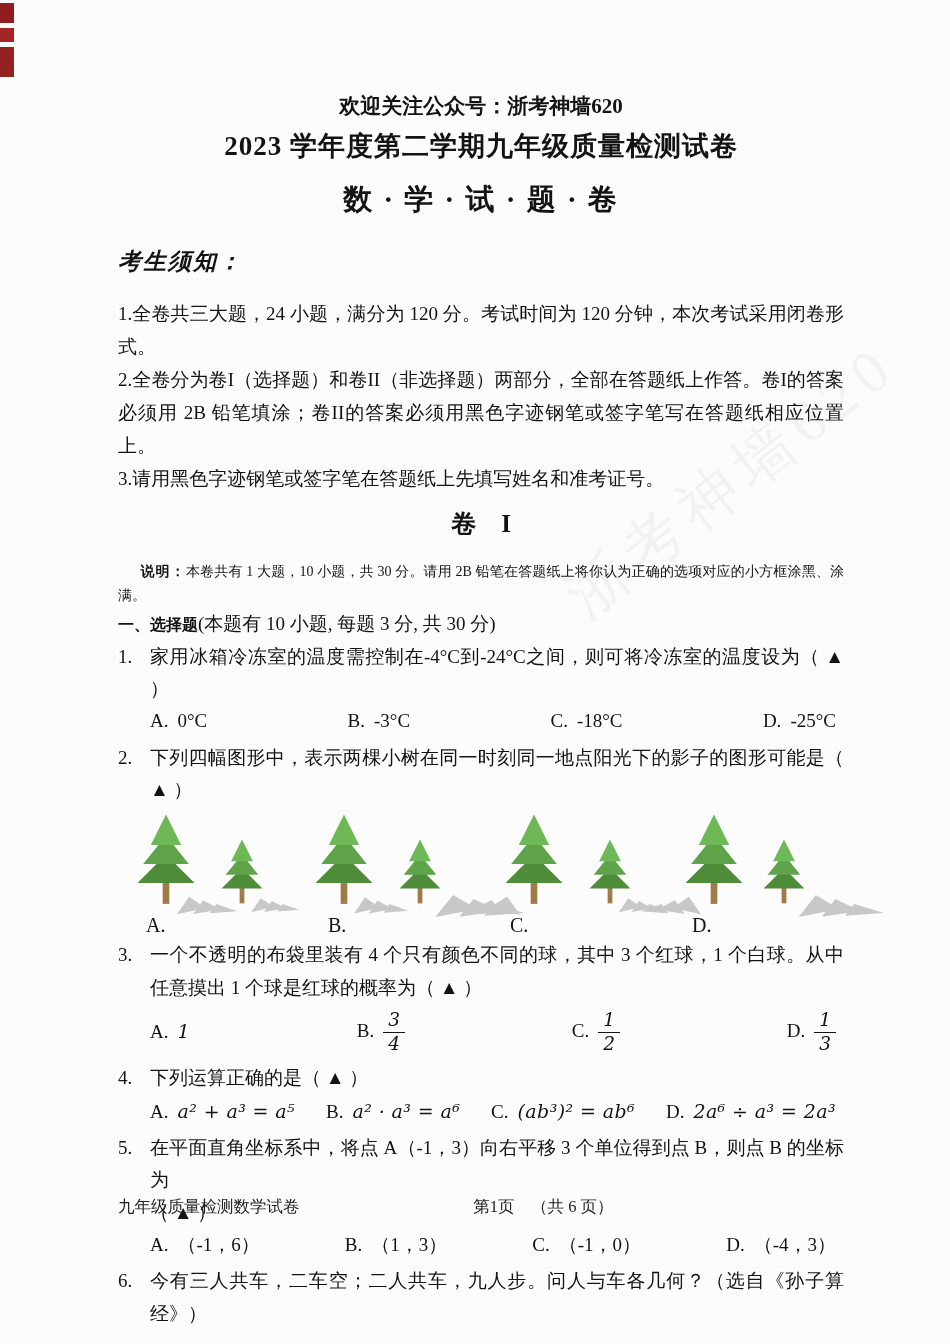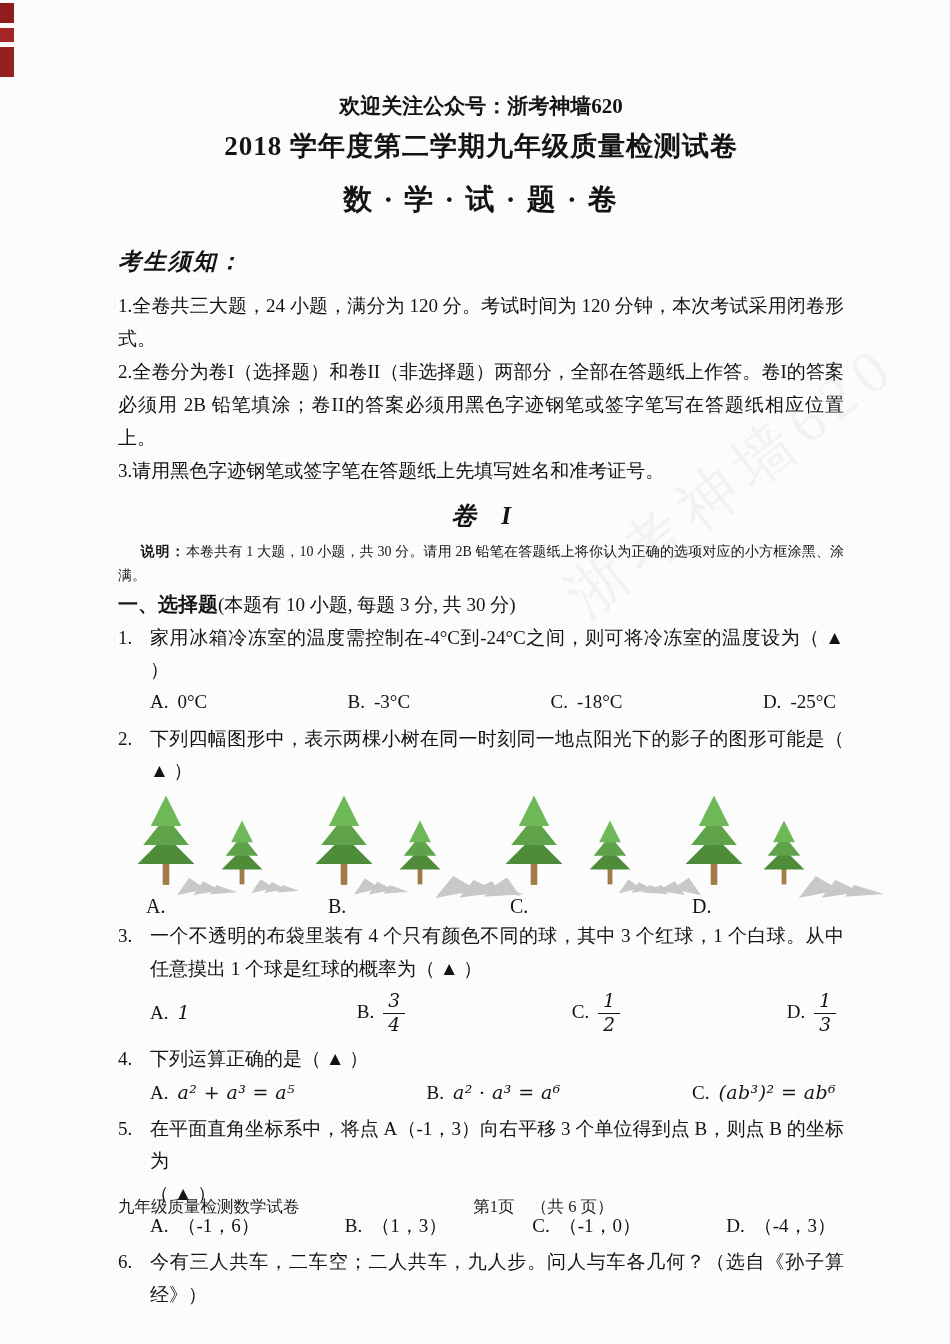--- a/index.html
+++ b/index.html
@@ -8,27 +8,27 @@
     background:#fcfcfc;color:#131313;overflow:hidden;
     font-family:"Liberation Serif","DejaVu Serif",serif;
     background-image:
       repeating-linear-gradient(0deg, rgba(0,0,0,0.012) 0 1px, transparent 1px 38px),
       repeating-linear-gradient(90deg, rgba(0,0,0,0.012) 0 1px, transparent 1px 38px);
   }
   .content{position:absolute;left:118px;right:106px;top:92px;}
   .banner{font-size:21px;text-align:center;margin:0 0 8px;font-weight:bold;}
   .title{font-size:27px;font-weight:bold;text-align:center;margin:0 0 16px;letter-spacing:1px;}
   .subtitle{font-size:29px;font-weight:bold;text-align:center;letter-spacing:2px;margin:0 0 26px;}
-  .notice-heading{font-size:23px;font-weight:bold;font-style:italic;margin:0 0 12px;letter-spacing:2px;}
+  .notice-heading{font-size:23px;font-weight:bold;font-style:italic;margin:0 0 20px;letter-spacing:2px;}
   .notice p{font-size:19px;line-height:1.74;margin:0;text-align:justify;}
-  .paper-heading{font-size:25px;font-weight:bold;text-align:center;margin:12px 0 8px;font-style:italic;}
+  .paper-heading{font-size:25px;font-weight:bold;text-align:center;margin:12px 0 20px;}
   .note{font-size:14px;line-height:1.66;margin:0 0 4px;text-indent:1.6em;text-align:justify;}
   .note b{letter-spacing:1px;}
   .section-line{font-size:19px;margin:0 0 4px;}
-  .section-line b{font-size:20px;}
+  .section-line b{font-size:16px;}
   .question{margin:0 0 2px;}
   .q-stem{display:flex;font-size:19px;line-height:1.7;}
   .q-num{flex:0 0 32px;}
   .q-text{flex:1;text-align:justify;}
   .opts{display:flex;justify-content:space-between;align-items:center;
         padding:1px 8px 3px 32px;font-size:19px;line-height:1.6;}
   .opt{white-space:nowrap;}
   .opt-label{margin-right:9px;}
   .math{font-family:"DejaVu Serif",serif;font-style:italic;letter-spacing:0.4px;}
   .frac{display:inline-flex;flex-direction:column;align-items:center;vertical-align:middle;
@@ -77,21 +77,21 @@
     <div class="cm cm1"></div>
     <div class="cm cm2"></div>
     <div class="cm cm3"></div>
   </div>
 
   <div class="watermark">浙考神墙620</div>
 
   <div class="content">
 
     <p class="banner">欢迎关注公众号：浙考神墙620</p>
-    <h1 class="title">2018 学年度第二学期九年级质量检测试卷</h1>
+    <h1 class="title">2023 学年度第二学期九年级质量检测试卷</h1>
     <h2 class="subtitle">数 · 学 · 试 · 题 · 卷</h2>
 
     <div>
       <p class="notice-heading">考生须知：</p>
       <div class="notice">
         <p>1.全卷共三大题，24 小题，满分为 120 分。考试时间为 120 分钟，本次考试采用闭卷形式。</p>
         <p>2.全卷分为卷I（选择题）和卷II（非选择题）两部分，全部在答题纸上作答。卷I的答案必须用 2B 铅笔填涂；卷II的答案必须用黑色字迹钢笔或签字笔写在答题纸相应位置上。</p>
         <p>3.请用黑色字迹钢笔或签字笔在答题纸上先填写姓名和准考证号。</p>
       </div>
     </div>
@@ -184,20 +184,21 @@
 
     <div class="question">
       <div class="q-stem">
         <span class="q-num">4.</span>
         <span class="q-text">下列运算正确的是（ ▲ ）</span>
       </div>
       <div class="opts">
         <span class="opt"><span class="opt-label">A.</span><span class="math">a² + a³ = a⁵</span></span>
         <span class="opt"><span class="opt-label">B.</span><span class="math">a² · a³ = a⁶</span></span>
         <span class="opt"><span class="opt-label">C.</span><span class="math">(ab³)² = ab⁶</span></span>
+        <span class="opt"><span class="opt-label">D.</span><span class="math">2a⁶ ÷ a³ = 2a³</span></span>
       </div>
     </div>
 
     <div class="question">
       <div class="q-stem">
         <span class="q-num">5.</span>
         <span class="q-text"><span>在平面直角坐标系中，将点 A（-1，3）向右平移 3 个单位得到点 B，则点 B 的坐标为</span><br><span>（ ▲ ）</span></span>
       </div>
       <div class="opts">
         <span class="opt"><span class="opt-label">A.</span><span>（-1，6）</span></span>

